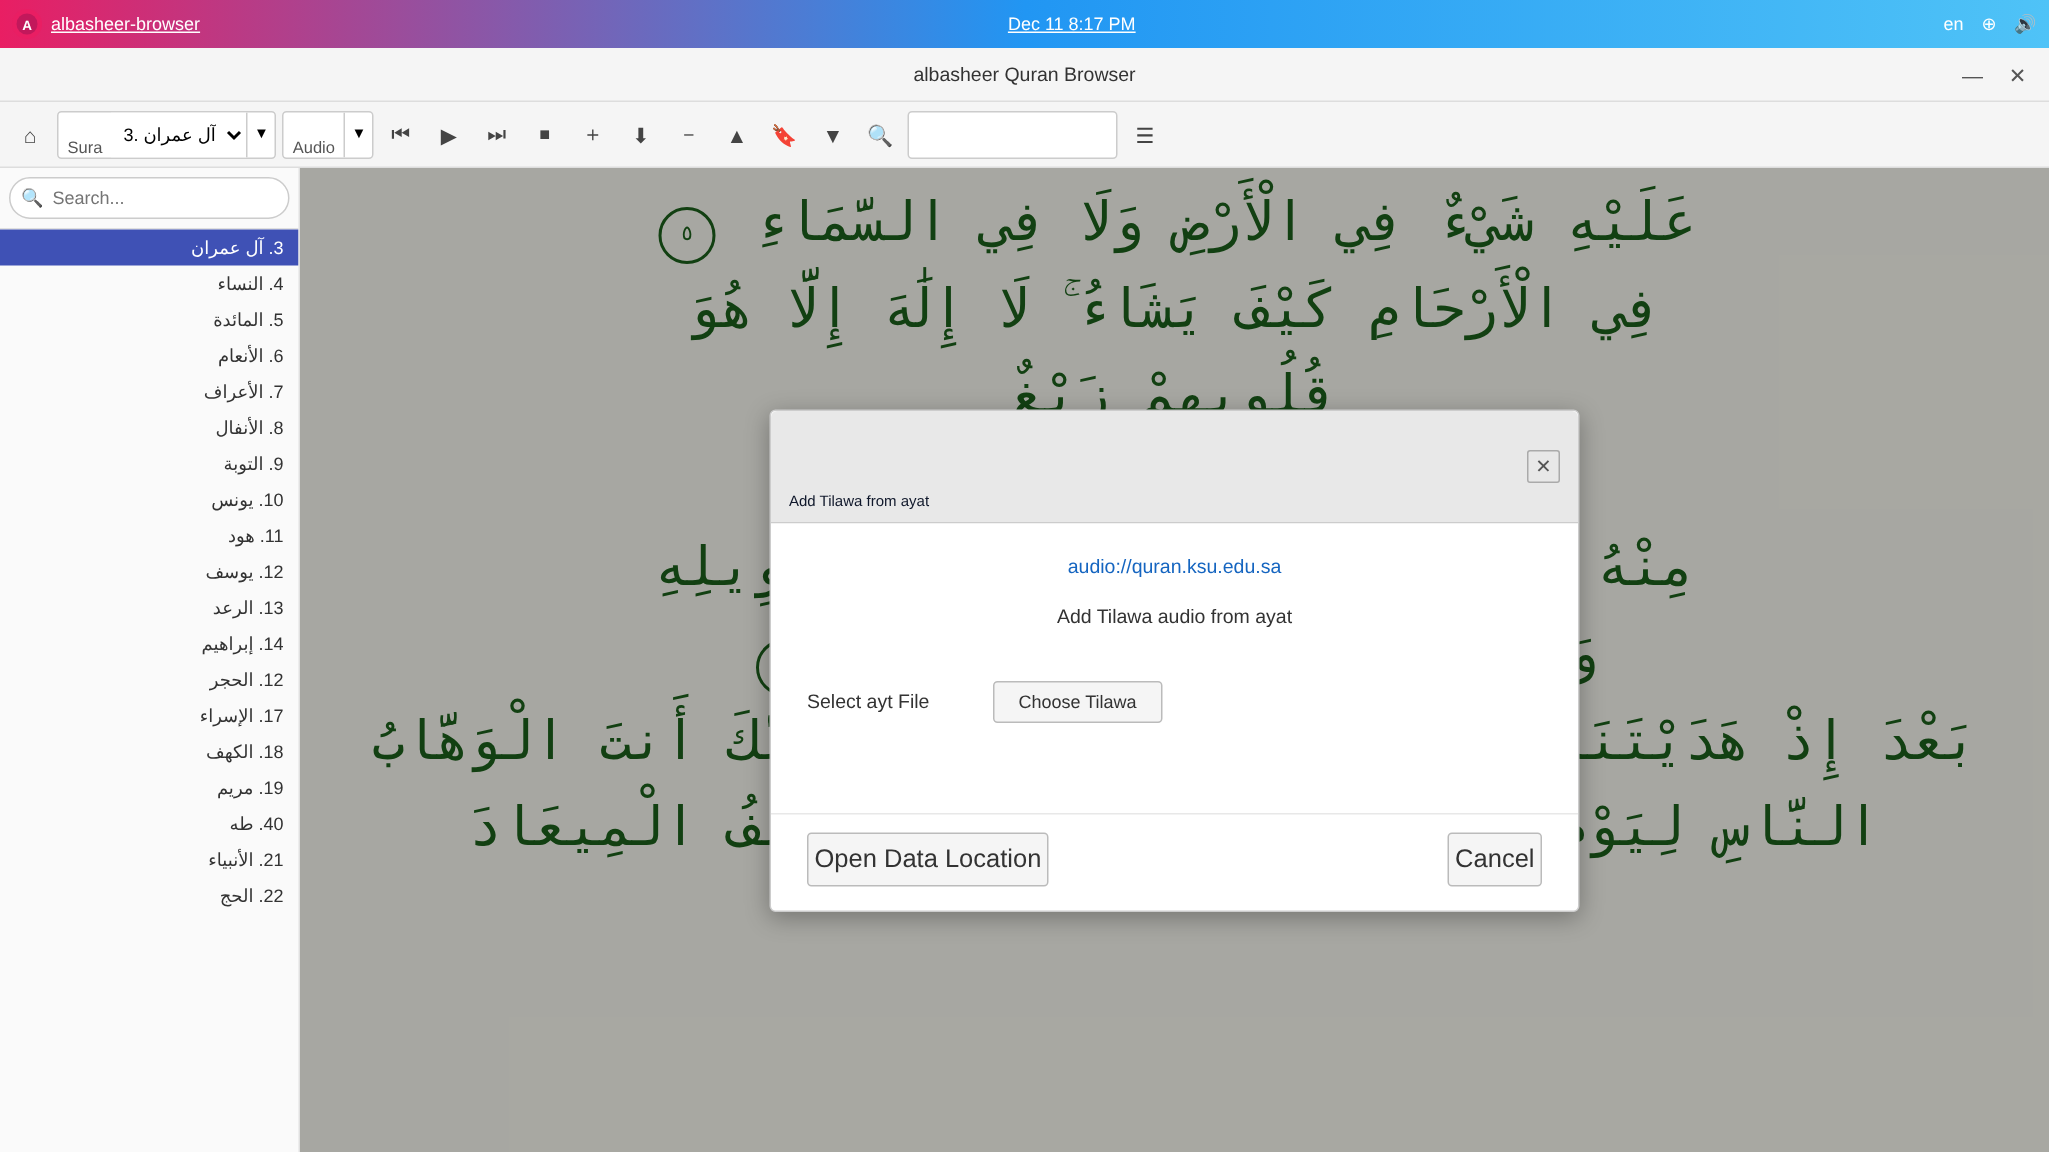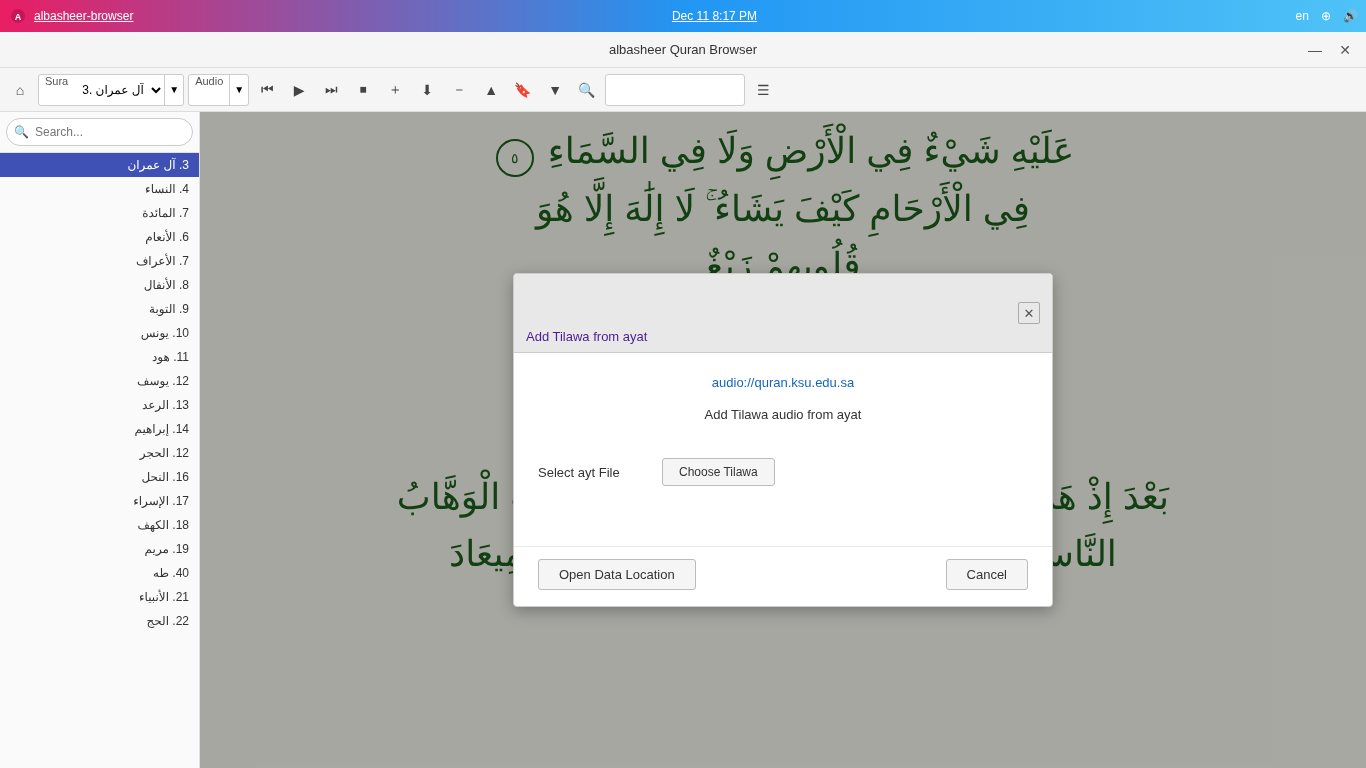--- a/index.html
+++ b/index.html
@@ -82,21 +82,21 @@
       background: none;
       border: 1px solid transparent;
       border-radius: 3px;
       cursor: pointer;
       display: flex; align-items: center; justify-content: center;
       font-size: 14px;
       color: #444;
       padding: 0 4px;
     }
     .tb-select-group {
-      display: flex; align-items: flex-start;
+      display: flex; align-items: flex-end;
       border: 1px solid #ccc;
       border-radius: 3px;
       height: 32px;
       background: white;
       overflow: hidden;
     }
     .tb-select {
       border: none;
       background: white;
       font-size: 12px;
@@ -190,21 +190,21 @@
       overflow: hidden;
     }
     .quran-text-bg {
       position: absolute;
       top: 0; left: 0; right: 0; bottom: 0;
       display: flex;
       flex-direction: column;
       align-items: center;
       justify-content: flex-start;
       padding: 10px 20px;
-      font-family: Liberation Sans, sans-serif;
+      font-family: Liberation Mono, monospace;
     }
     .quran-line {
       font-size: 36px;
       color: #1a5c1a;
       line-height: 1.6;
       text-align: center;
       direction: rtl;
       width: 100%;
     }
     .quran-circle {
@@ -240,22 +240,22 @@
     .dialog-title-bar {
       background: #e8e8e8;
       border-bottom: 1px solid #ccc;
       padding: 8px 12px;
       display: flex;
       align-items: center;
       justify-content: space-between;
       border-radius: 4px 4px 0 0;
     }
     .dialog-title {
-      font-size: 13px;
-      color: #4c1d95;
+      font-size: 10px;
+      color: #0f172a;
       font-weight: 500;
       margin-top: 47px;
     }
     .dialog-close {
       width: 22px; height: 22px;
       background: none;
       border: 1px solid #aaa;
       border-radius: 2px;
       cursor: pointer;
       font-size: 13px;
@@ -302,24 +302,24 @@
     }
     .dialog-footer {
       display: flex;
       justify-content: space-between;
       align-items: center;
       padding: 12px 24px 16px;
       border-top: 1px solid #e8e8e8;
       margin-top: 8px;
     }
     .dialog-btn {
-      padding: 7px 20px;
+      padding: 7px 4px;
       border: 1px solid #bbb;
       border-radius: 3px;
-      font-size: 13px;
+      font-size: 17px;
       cursor: pointer;
       background: #f5f5f5;
       color: #333;
     }
   </style>
 </head>
 <body>
 
 <div class="title-bar">
   <div class="title-bar-left">
@@ -383,32 +383,31 @@
   <div class="sidebar">
     <div class="sidebar-search">
       <div class="sidebar-search-wrapper">
         <span class="sidebar-search-icon">🔍</span>
         <input type="text" placeholder="Search..." style="">
       </div>
     </div>
     <div id="sidebar-items">
     <div class="sidebar-item active">3. آل عمران</div>
         <div class="sidebar-item">4. النساء</div>
-        <div class="sidebar-item">7. المائدة</div>
+        <div class="sidebar-item">5. المائدة</div>
         <div class="sidebar-item">6. الأنعام</div>
         <div class="sidebar-item">7. الأعراف</div>
         <div class="sidebar-item">8. الأنفال</div>
         <div class="sidebar-item">9. التوبة</div>
         <div class="sidebar-item">10. يونس</div>
         <div class="sidebar-item">11. هود</div>
         <div class="sidebar-item">12. يوسف</div>
         <div class="sidebar-item">13. الرعد</div>
         <div class="sidebar-item">14. إبراهيم</div>
         <div class="sidebar-item">12. الحجر</div>
-        <div class="sidebar-item">16. النحل</div>
         <div class="sidebar-item">17. الإسراء</div>
         <div class="sidebar-item">18. الكهف</div>
         <div class="sidebar-item">19. مريم</div>
         <div class="sidebar-item">40. طه</div>
         <div class="sidebar-item">21. الأنبياء</div>
         <div class="sidebar-item">22. الحج</div>
       </div>
   </div>
 
   <div class="content-area">

